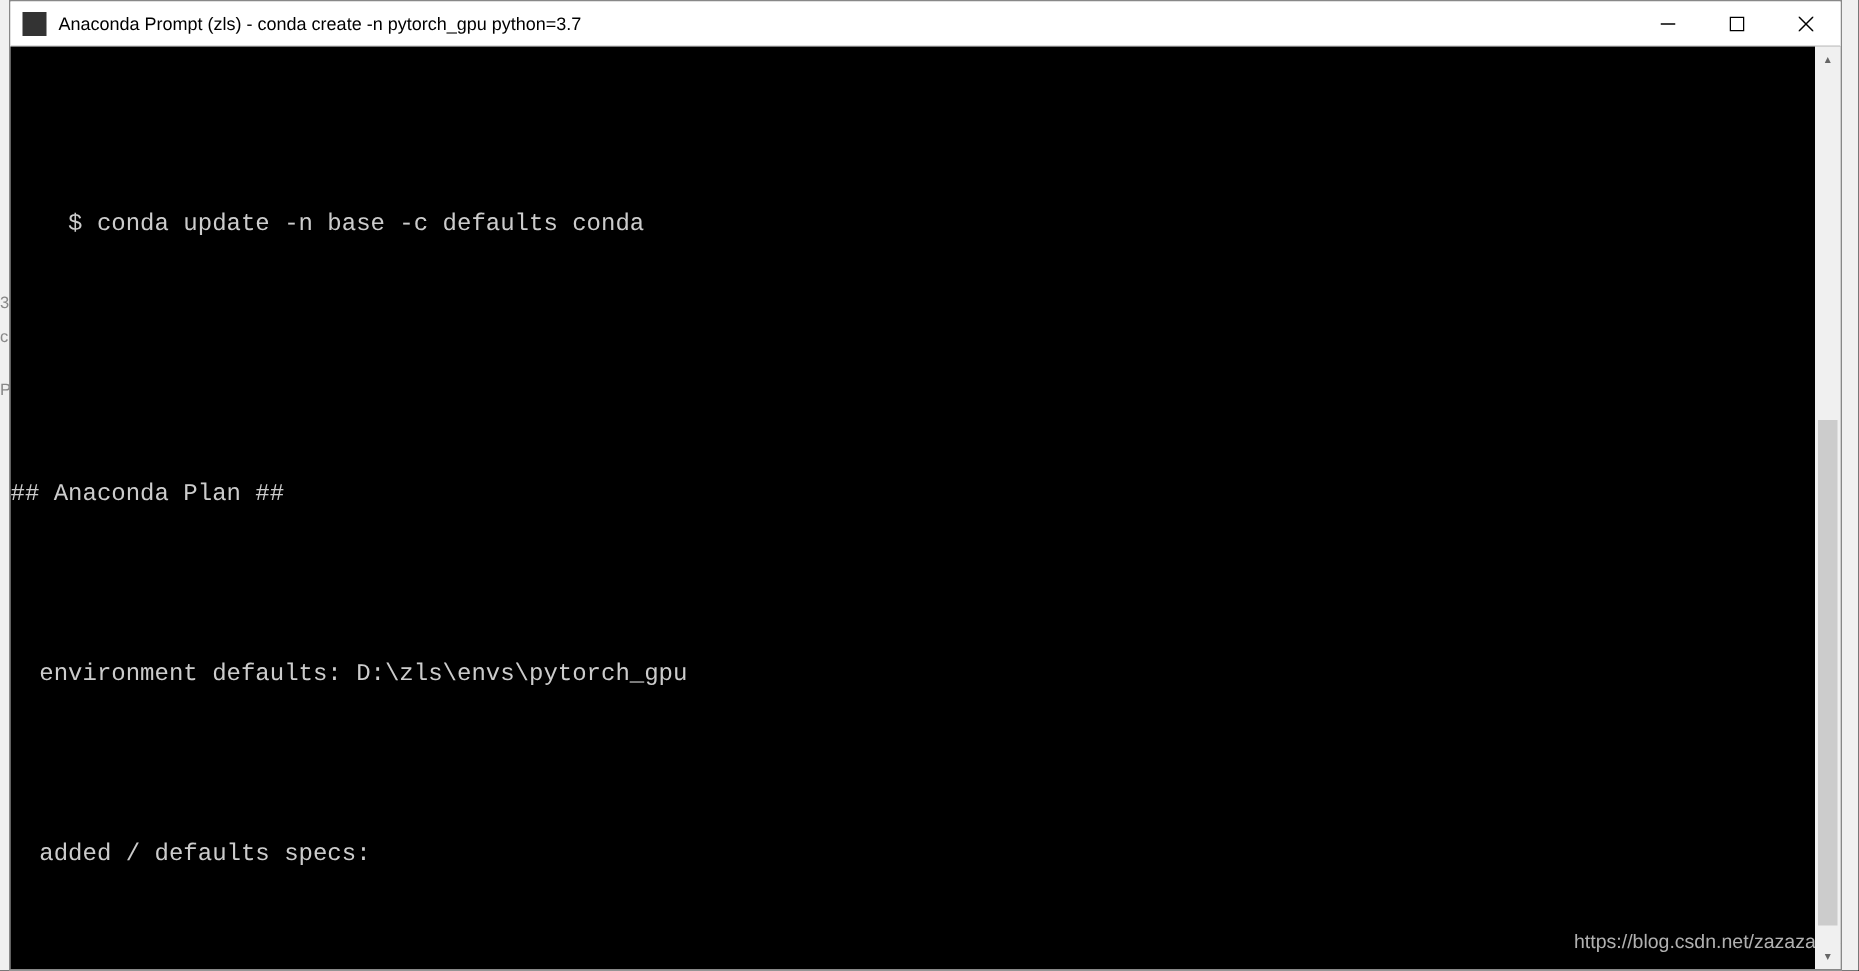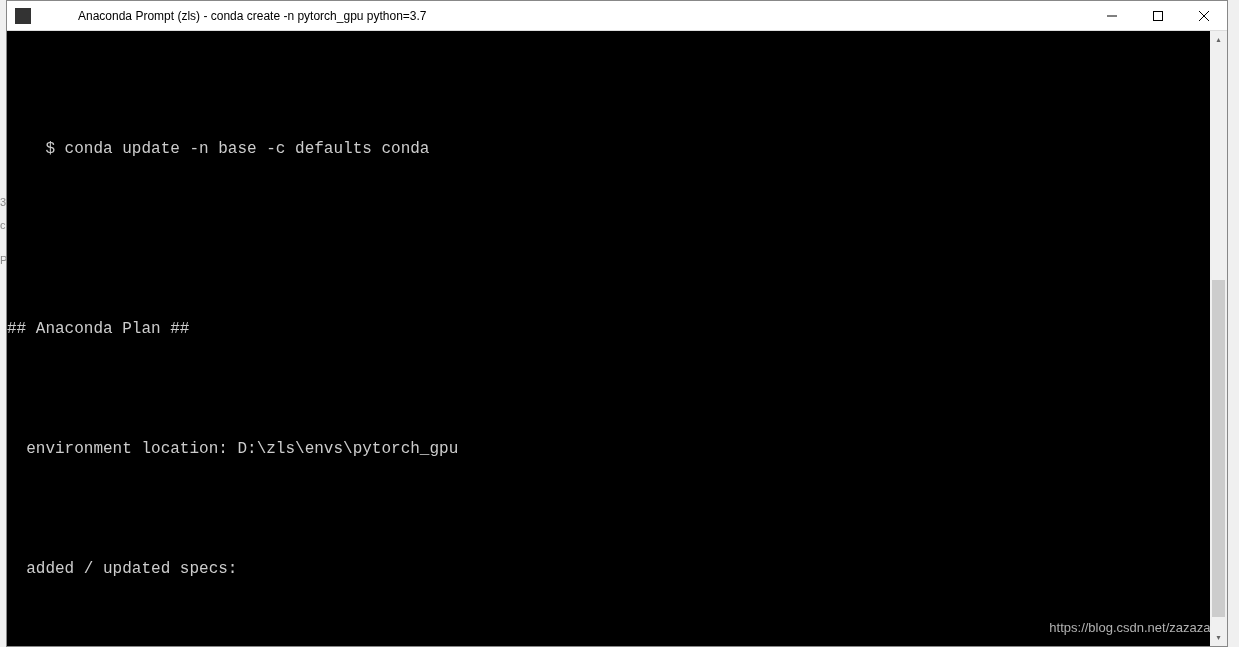--- a/index.html
+++ b/index.html
@@ -27,21 +27,20 @@
       flex-direction: column;
     }
     .titlebar {
       height: 30px;
       background: #fff;
       display: flex;
       align-items: center;
       padding-left: 8px;
       border-bottom: 1px solid #ddd;
       flex-shrink: 0;
-      gap: 39px;
     }
     .titlebar-icon {
       width: 16px;
       height: 16px;
       background: #333;
       margin-right: 8px;
       display: inline-block;
     }
     .titlebar-text {
       font-size: 12px;
@@ -178,23 +177,23 @@
   </div>
 
   <div class="terminal">
     <div class="terminal-content">
       <div class="line">  </div>
       <div class="line">    $ conda update -n base -c defaults conda</div>
       <div class="line"></div>
       <div class="line"></div>
       <div class="line">## Anaconda Plan ##</div>
       <div class="line"></div>
-      <div class="line">  environment location: D:\zls\envs\pytorch_gpu</div>
-      <div class="line"></div>
-      <div class="line">  added / updated specs:</div>
+      <div class="line">  environment defaults: D:\zls\envs\pytorch_gpu</div>
+      <div class="line"></div>
+      <div class="line">  added / defaults specs:</div>
       
       
       
       
       
       
       
       
     </div>
     <div class="watermark">https://blog.csdn.net/zazazav</div>

